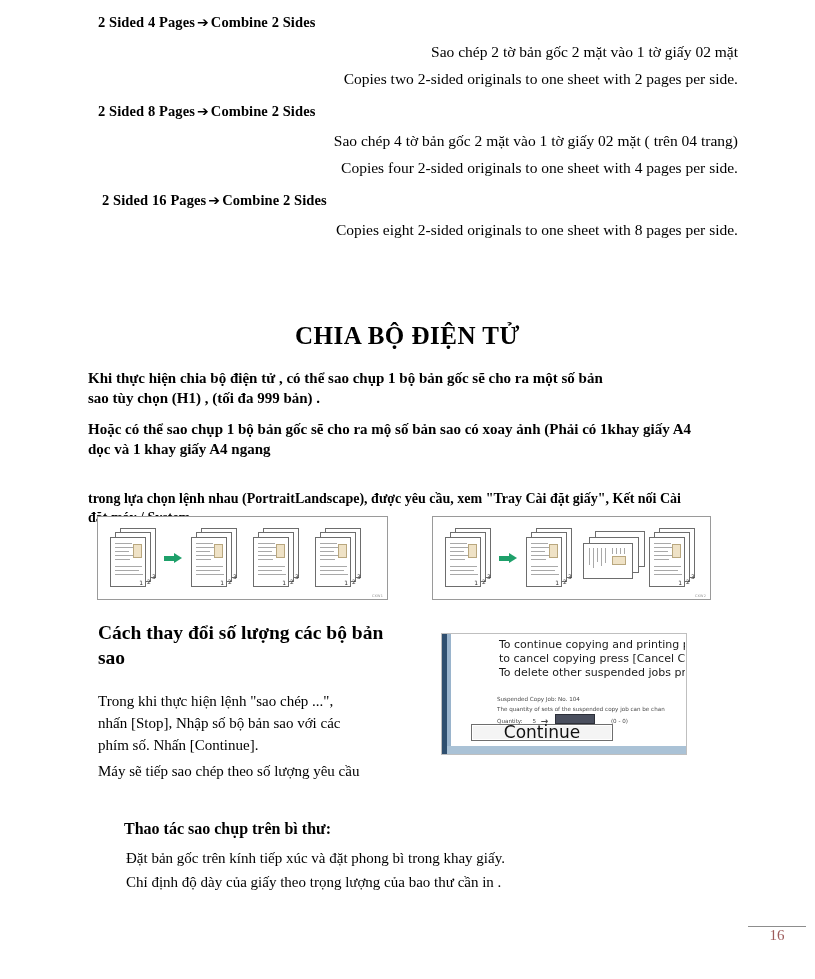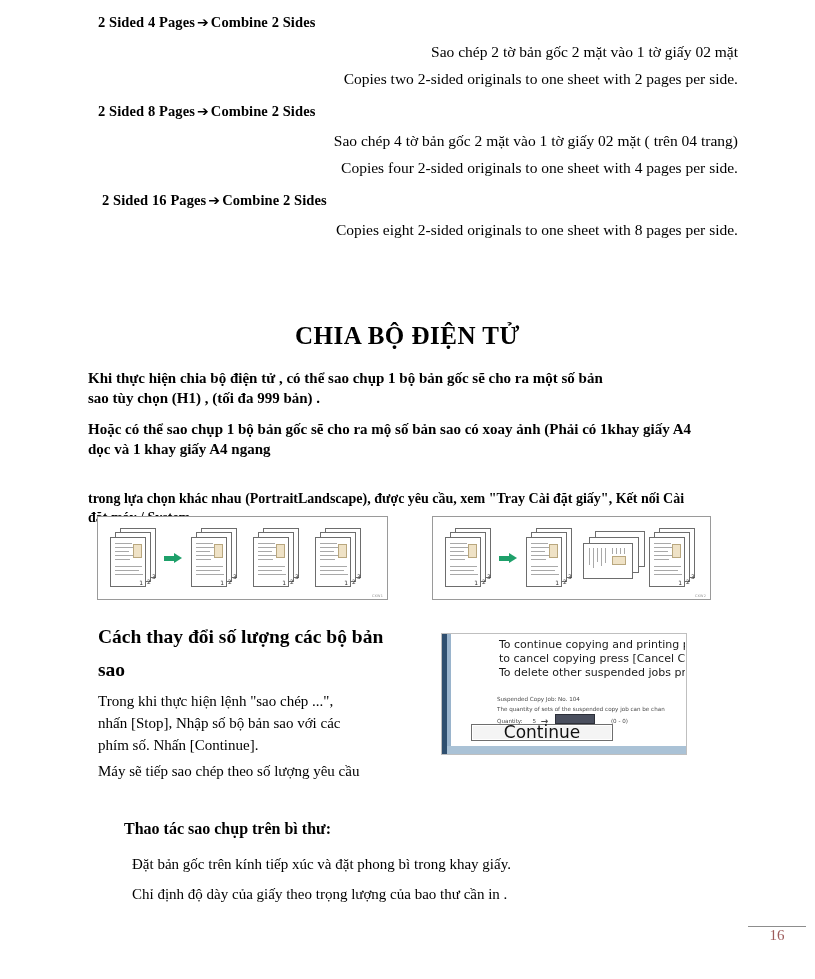--- a/index.html
+++ b/index.html
@@ -198,21 +198,21 @@
   }
 
   
   #change-heading {
     position: absolute;
     left: 98px;
     top: 620px;
     width: 300px;
     font-weight: bold;
     font-size: 19.5px;
-    line-height: 33px;
+    line-height: 25px;
   }
   #change-body {
     position: absolute;
     left: 98px;
     top: 690px;
     width: 310px;
     font-size: 15px;
     line-height: 22px;
   }
   #change-body p { margin: 0; }
@@ -329,21 +329,21 @@
     font-size: 16px;
   }
   #envelope-body {
     position: absolute;
     left: 124px;
     top: 845px;
     width: 600px;
     font-size: 15px;
     line-height: 22px;
   }
-  #envelope-body p { margin: 8px; }
+  #envelope-body p { margin: 2px; }
 
   
   #footer-rule {
     position: absolute;
     left: 748px;
     top: 926px;
     width: 58px;
     height: 1px;
     background: #8d8d8d;
   }
@@ -395,21 +395,21 @@
     <p>
       <span>Khi thực hiện chia bộ điện tử , có thể sao chụp 1 bộ bản gốc sẽ cho ra một số bản</span><br>
       <span>sao tùy chọn (H1) , (tối đa 999 bản) .</span>
     </p>
     <p>
       <span>Hoặc có thể sao chụp 1 bộ bản gốc sẽ cho ra mộ số bản sao có xoay ảnh (Phải có 1khay giấy A4</span><br>
       <span>dọc và 1 khay giấy A4 ngang</span>
     </p>
     <p class="small-para">
       <br>
-      <span>trong  lựa chọn khác nhau (PortraitLandscape), được yêu cầu, xem "Tray Cài đặt giấy", Kết nối Cài</span><br>
+      <span>trong  lựa chọn lệnh nhau (PortraitLandscape), được yêu cầu, xem "Tray Cài đặt giấy", Kết nối Cài</span><br>
       <span>đặt máy / System.</span>
     </p>
   </div>
 
   <div class="figure" id="figure-collate">
     <div class="fig-inner">
 
       <div class="stack" style="left:12px; top:11px;">
         <div class="sheet sheet-3"></div>
         <div class="sheet sheet-2"></div>

